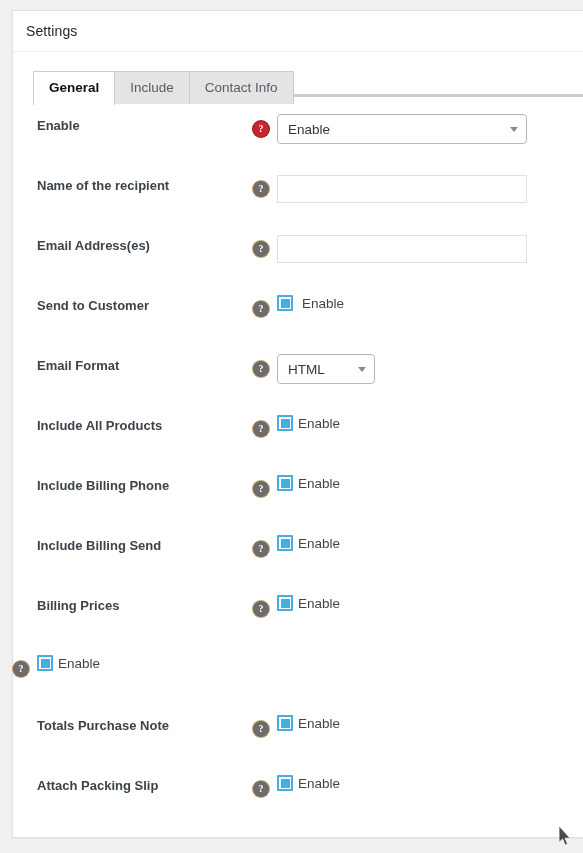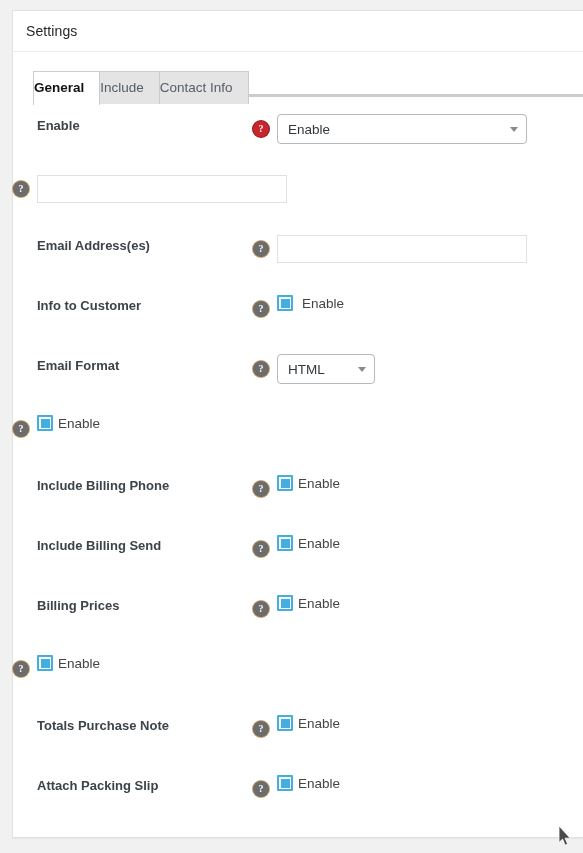--- a/index.html
+++ b/index.html
@@ -61,21 +61,21 @@
   }
   .tabs {
     display: flex;
     align-items: flex-end;
     position: relative;
     z-index: 2;
   }
   .tab {
     font-size: 13.5px;
     line-height: 1;
-    padding: 10px 15px 11px 0;
+    padding: 10px 15px 11px 15px;
     border: 1px solid #cccccc;
     border-bottom: none;
     background: #e4e4e4;
     color: #555d66;
     margin-right: -1px;
     cursor: pointer;
     position: relative;
     box-sizing: border-box;
     height: 33px;
     display: flex;
@@ -275,38 +275,39 @@
               <div class="help red">
                 <span>?</span>
               </div>
               <div class="select wide">
                 <span>Enable</span>
                 <span class="select-caret"></span>
               </div>
             </div>
           </div>
           <div class="row">
+            <div class="row-label">Name of the recipient</div>
             <div class="row-field">
               <div class="help gray">
                 <span>?</span>
               </div>
               <input type="text" class="text-input" placeholder="" style="">
             </div>
           </div>
           <div class="row">
             <div class="row-label">Email Address(es)</div>
             <div class="row-field">
               <div class="help gray">
                 <span>?</span>
               </div>
               <input type="text" class="text-input" placeholder="" style="">
             </div>
           </div>
           <div class="row">
-            <div class="row-label">Info to Customer</div>
+            <div class="row-label">Send to Customer</div>
             <div class="row-field">
               <div class="help gray">
                 <span>?</span>
               </div>
               <div class="cb-wrap">
                 <div class="checkbox">
                   <div class="fill"></div>
                 </div>
                 <label class="cb-label gap-lg">Enable</label>
               </div>
@@ -318,20 +319,21 @@
               <div class="help gray">
                 <span>?</span>
               </div>
               <div class="select narrow">
                 <span>HTML</span>
                 <span class="select-caret"></span>
               </div>
             </div>
           </div>
           <div class="row">
+            <div class="row-label">Include All Products</div>
             <div class="row-field">
               <div class="help gray">
                 <span>?</span>
               </div>
               <div class="cb-wrap">
                 <div class="checkbox">
                   <div class="fill"></div>
                 </div>
                 <label class="cb-label">Enable</label>
               </div>

